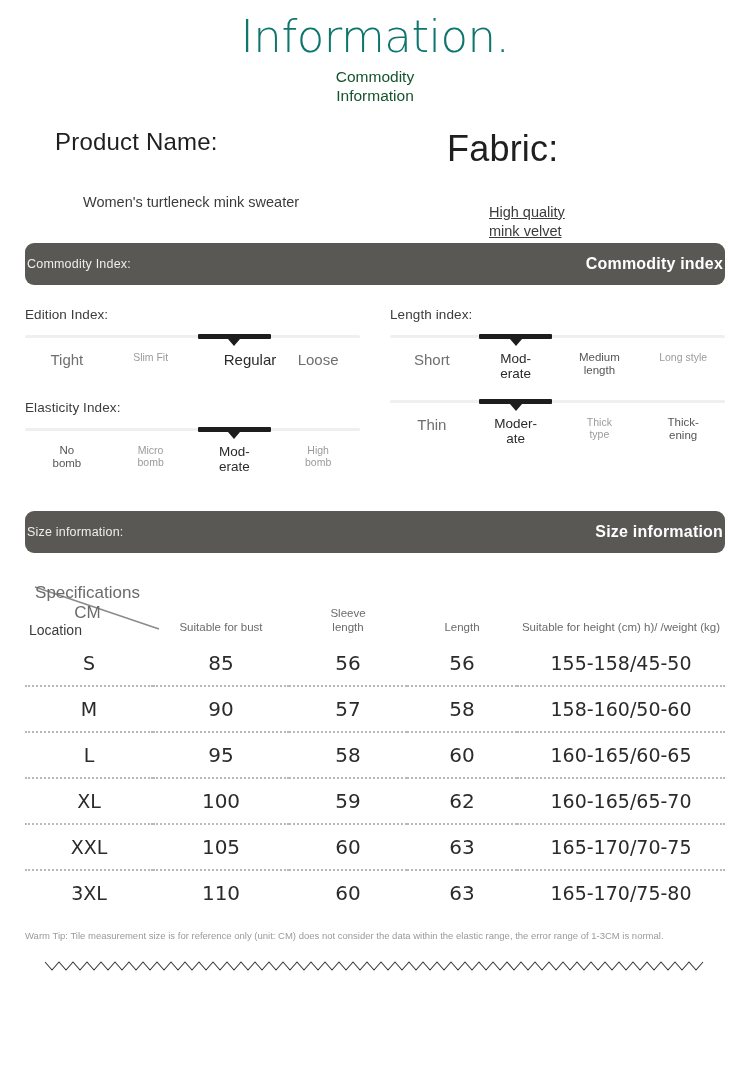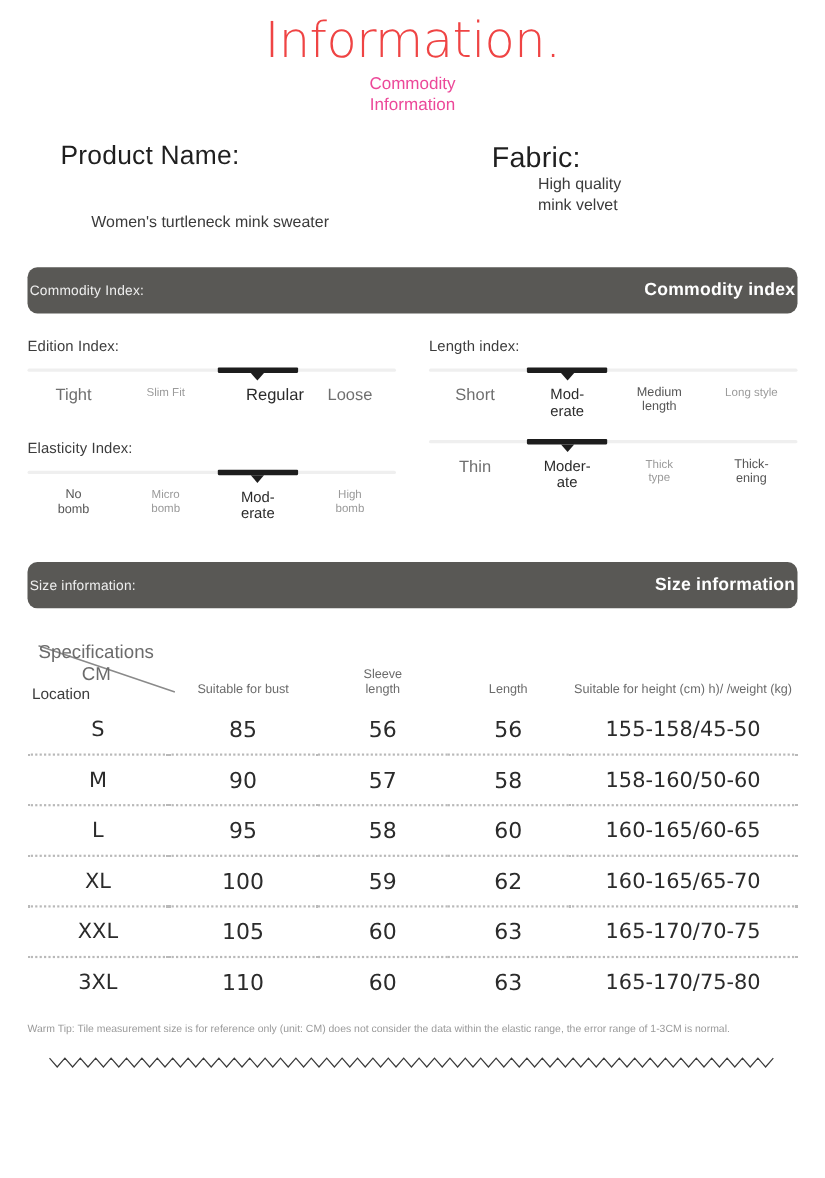--- a/index.html
+++ b/index.html
@@ -20,56 +20,56 @@
   .header {
     width: 100%;
     padding-top: 14px;
     text-align: center;
   }
   .title-main {
     font-family: "DejaVu Sans", sans-serif;
     font-size: 45px;
     font-weight: 300;
     letter-spacing: -0.5px;
-    color: #ef4444;
+    color: #0f766e;
     line-height: 1.0;
   }
   .title-sub {
     margin-top: 8px;
     font-size: 15.5px;
-    color: #ec4899;
+    color: #14532d;
     line-height: 1.25;
     text-align: center;
   }
 
   
   .specs-row {
     position: relative;
     height: 115px;
     margin-top: 22px;
   }
   .spec-block { position: absolute; }
   .spec-name-block { left: 55px; top: 0; }
   .spec-fabric-block { left: 447px; top: 0; }
 
   .spec-heading {
     font-size: 24px;
     font-weight: 400;
     color: #1f1f1f;
     letter-spacing: 0.2px;
   }
-  .spec-fabric-block .spec-heading { font-size: 26px; }
+  .spec-fabric-block .spec-heading { font-size: 36px; }
 
   .spec-value {
     font-size: 14.5px;
     color: #3b3b3b;
     line-height: 1.3;
   }
   .spec-name-block .spec-value { margin-top: 37px; margin-left: 28px; text-align: center; }
-  .spec-fabric-block .spec-value { margin-left: 42px; white-space: pre-line; }
+  .spec-fabric-block .spec-value { margin-top: 33px; margin-left: 42px; white-space: pre-line; text-decoration: underline; }
 
   
   .banner {
     position: relative;
     margin: 0 auto;
     width: 700px;
     height: 42px;
     background: #595855;
     border-radius: 9px;
     display: flex;

